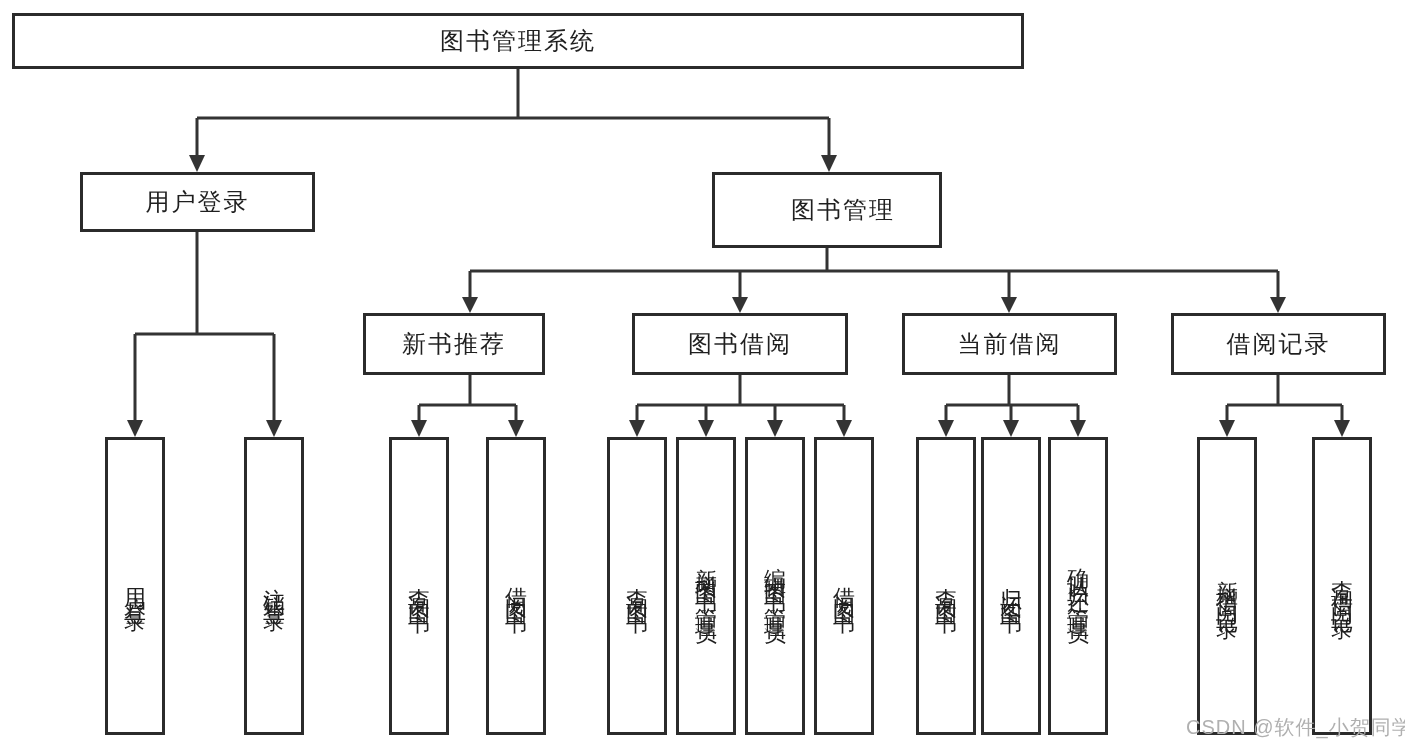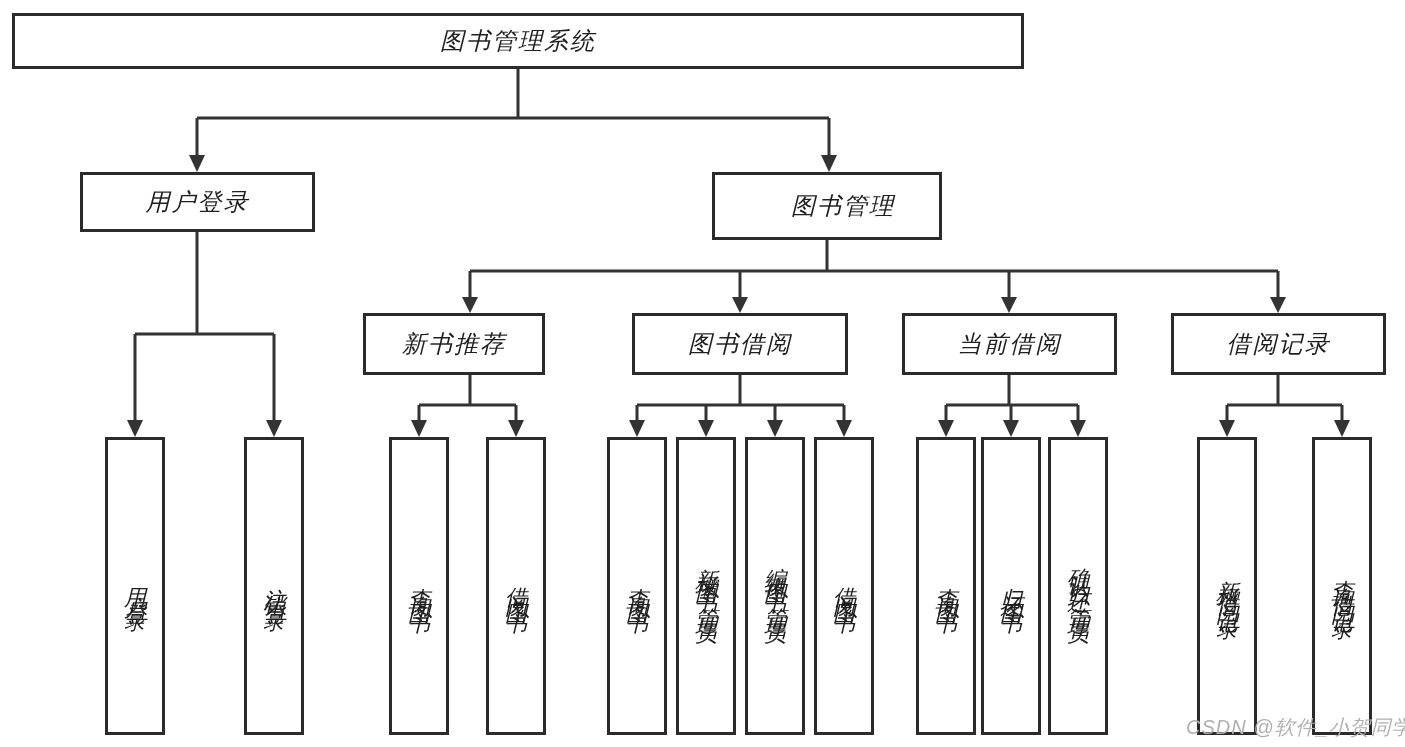--- a/index.html
+++ b/index.html
@@ -1,18 +1,18 @@
 <!DOCTYPE html>
 <html style="--line: #333333; --box_border: #2b2b2b; --box_fill: #ffffff; --text: #1f1f1f; --watermark: #b0b0b0;"><head>
 <meta charset="utf-8">
 <style>
   html,body{margin:0;padding:0;background:#ffffff;}
   .canvas{
     position:relative;width:1405px;height:747px;background:#ffffff;overflow:hidden;
-    font-family:"Liberation Sans","DejaVu Sans",sans-serif;color:var(--text,#1f1f1f);font-style:italic;
+    font-family:"Liberation Sans","DejaVu Sans",sans-serif;color:var(--text,#1f1f1f);
   }
   svg.connectors{position:absolute;left:0;top:0;z-index:1;}
   .connectors path{stroke:var(--line,#333333);stroke-width:3;fill:none;}
   .connectors polygon{fill:var(--line,#333333);stroke:none;}
   .hbox{
     position:absolute;box-sizing:border-box;z-index:2;
     background:var(--box_fill,#ffffff);border:3px solid var(--box_border,#2b2b2b);
     display:flex;align-items:center;justify-content:center;
     font-size:24px;letter-spacing:2px;white-space:nowrap;
   }
@@ -66,21 +66,21 @@
     <polygon points="1070,420 1086,420 1078,437"></polygon>
 
     <path d="M1278,375 V405 M1227,405 H1342 M1227,405 V421 M1342,405 V421"></path>
     <polygon points="1219,420 1235,420 1227,437"></polygon>
     <polygon points="1334,420 1350,420 1342,437"></polygon>
   </svg>
 
   <div class="hbox" style="left:12px;top:13px;width:1012px;height:56px;">图书管理系统</div>
 
   <div class="hbox" style="left:80px;top:172px;width:235px;height:60px;">用户登录</div>
-  <div class="hbox" style="left:712px;top:172px;width:230px;height:68px;padding-left:32px;">图书管理</div>
+  <div class="hbox" style="left:712px;top:172px;width:230px;height:76px;padding-left:32px;">图书管理</div>
 
   <div class="hbox" style="left:363px;top:313px;width:182px;height:62px;">新书推荐</div>
   <div class="hbox" style="left:632px;top:313px;width:216px;height:62px;">图书借阅</div>
   <div class="hbox" style="left:902px;top:313px;width:215px;height:62px;">当前借阅</div>
   <div class="hbox" style="left:1171px;top:313px;width:215px;height:62px;">借阅记录</div>
 
   <div class="leaf" style="left:105px;">用户登录</div>
   <div class="leaf" style="left:244px;">注销登录</div>
 
   <div class="leaf" style="left:389px;">查询图书</div>

